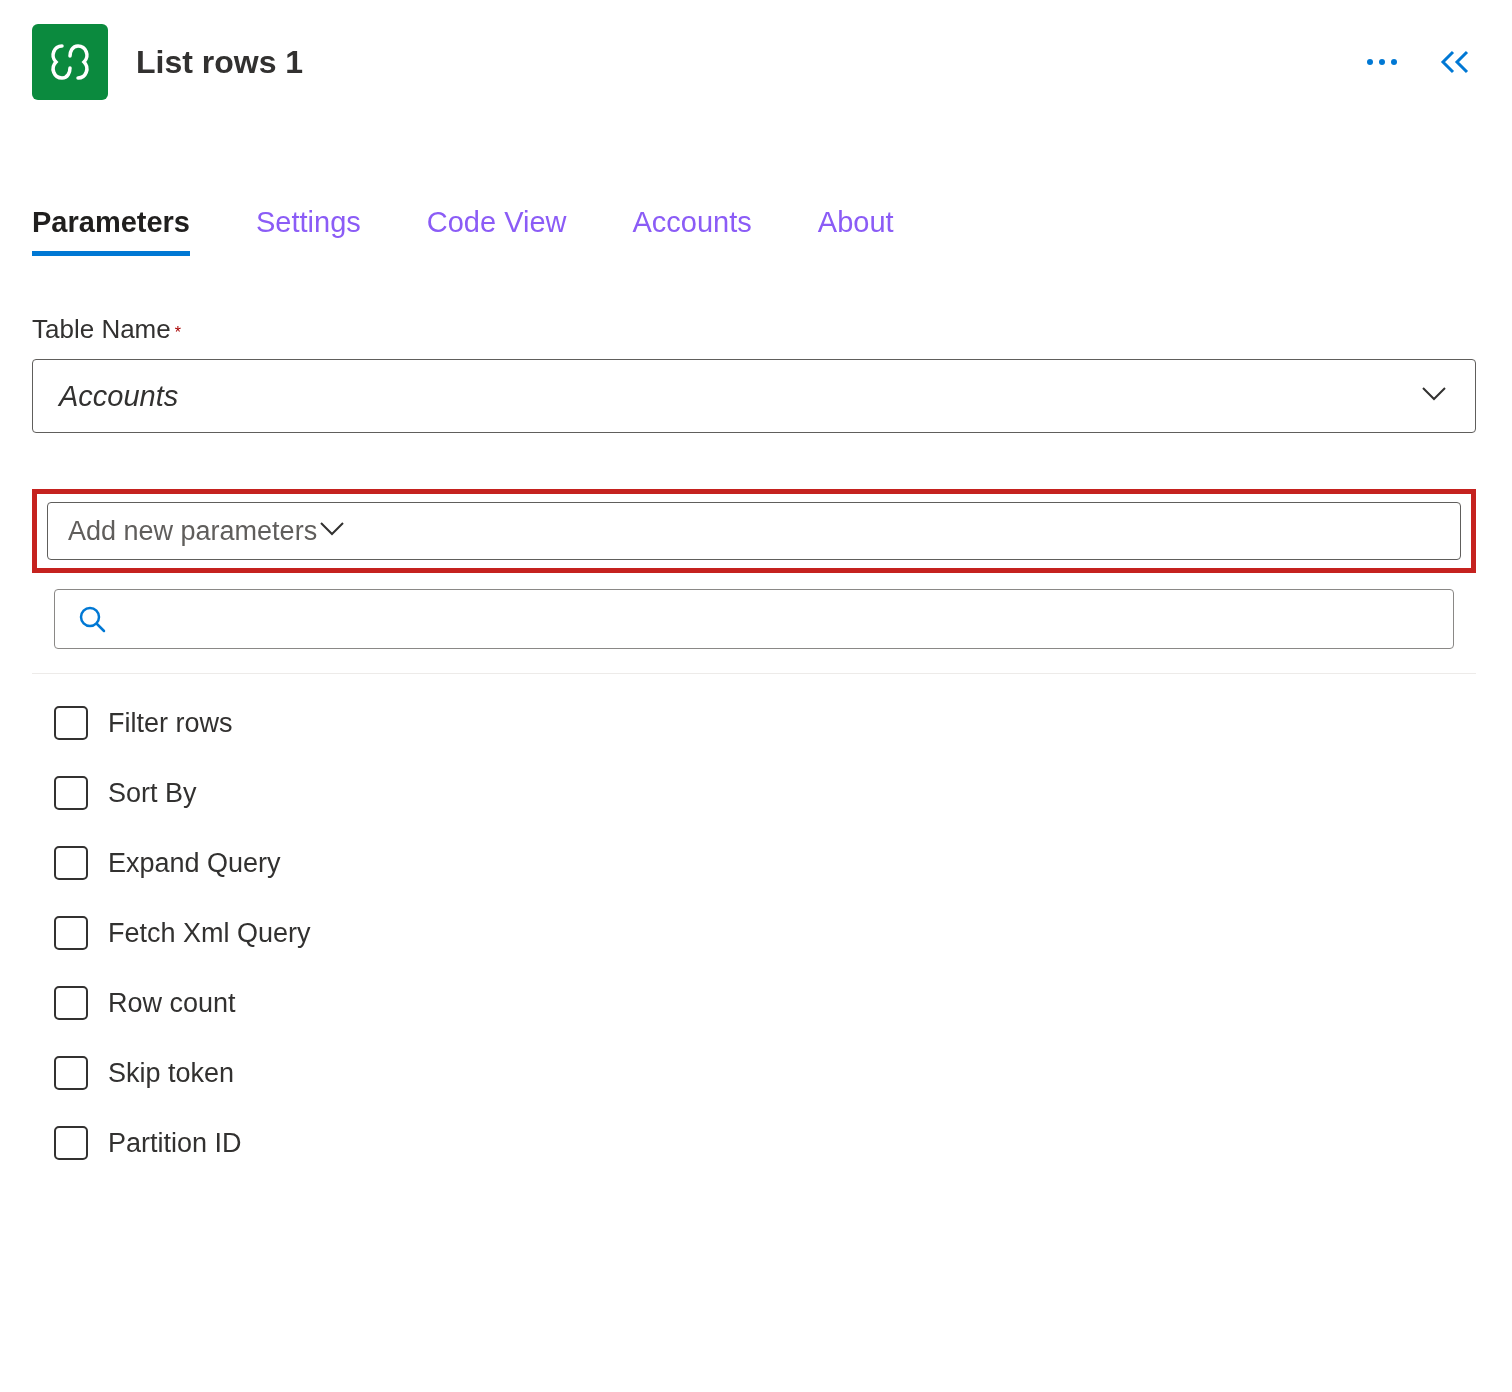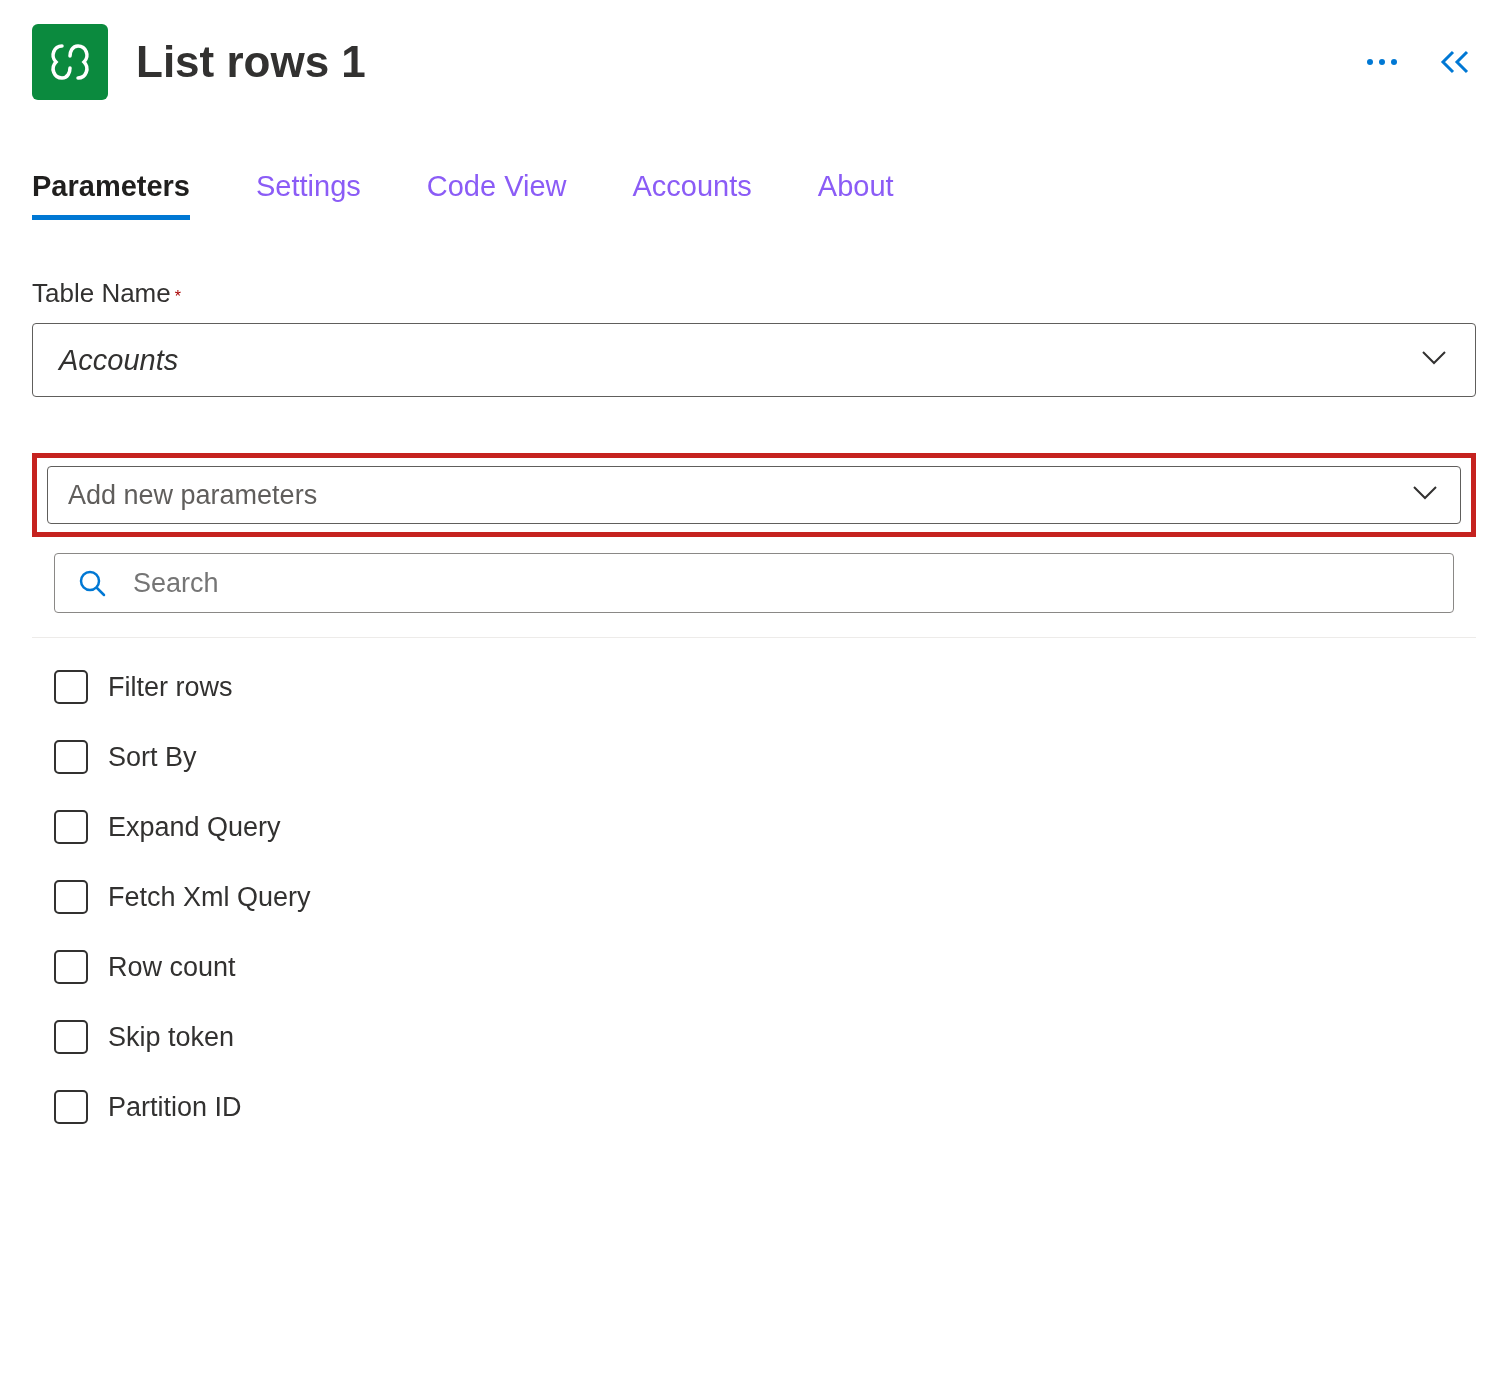--- a/index.html
+++ b/index.html
@@ -15,30 +15,30 @@
   
   .header { display: flex; align-items: center; }
   .app-icon {
     width: 76px; height: 76px; border-radius: 6px;
     background: #0b8a3e;
     display: flex; align-items: center; justify-content: center;
     flex-shrink: 0;
   }
   .app-icon svg { width: 48px; height: 48px; }
   .header-title {
-    font-size: 44px; font-weight: 600; margin-left: 28px;
+    font-size: 32px; font-weight: 600; margin-left: 28px;
   }
   .header-spacer { flex: 1; }
   .header-actions { display: flex; align-items: center; gap: 34px; }
   .icon-btn { width: 40px; height: 40px; display:flex;align-items:center;justify-content:center; cursor:pointer; }
   .ellipsis-dot { fill:#0078d4; }
   .dbl-chevron path { stroke:#0078d4; stroke-width:3; fill:none; }
 
   
-  .tabs { display:flex; gap:66px; margin-top: 70px; border-bottom: none; }
+  .tabs { display:flex; gap:66px; margin-top: 106px; border-bottom: none; }
   .tab {
     font-size: 29px; font-weight: 400; color:#8b5cf6;
     padding-bottom: 12px; cursor:pointer;
   }
   .tab.active { font-weight:700; color:#201f1e; border-bottom: 5px solid #0078d4; }
 
   
   .form { margin-top: 58px; }
   .label { font-size: 26px; color:#323130; }
   .req { color:#a80000; margin-left:4px; }
@@ -51,21 +51,21 @@
     width:100%;
     font-style:italic;
   }
   .chev svg { width:30px; height:30px; }
   .chev path { stroke:#323130; stroke-width:2; fill:none; }
 
   
   .highlight-box { border:5px solid #c5221f; padding: 8px 10px; margin-top: 56px; }
   .add-new {
     border:1px solid #605e5c; border-radius:4px; height:58px;
-    display:flex; align-items:center; justify-content:space-between;
+    display:flex; align-items:center; 
     padding:0 20px; font-size:27px; color:#605e5c; cursor:pointer;
   }
 
   
   .dropdown-panel {
     margin-top: 12px;
     border-top: none;
     box-shadow: 0 0 0 rgba(0,0,0,0);
   }
   .search-wrap { padding: 4px 22px 0 22px; }
@@ -148,21 +148,20 @@
       </div>
     </div>
 
     <div class="dropdown-panel">
       <div class="search-wrap">
         <div class="search-box">
           <svg viewBox="0 0 30 30">
             <circle cx="13" cy="13" r="9" fill="none" stroke="#0078d4" stroke-width="2.5"></circle>
             <line x1="20" y1="20" x2="27" y2="27" stroke="#0078d4" stroke-width="2.5" stroke-linecap="round"></line>
           </svg>
-          <input class="search-input" placeholder="Search" style="">
         </div>
       </div>
       <hr class="divider">
       <div class="options">
         <div class="opt">
           <div class="chk"></div>
           <span class="opt-label">Filter rows</span>
         </div>
         <div class="opt">
           <div class="chk"></div>

